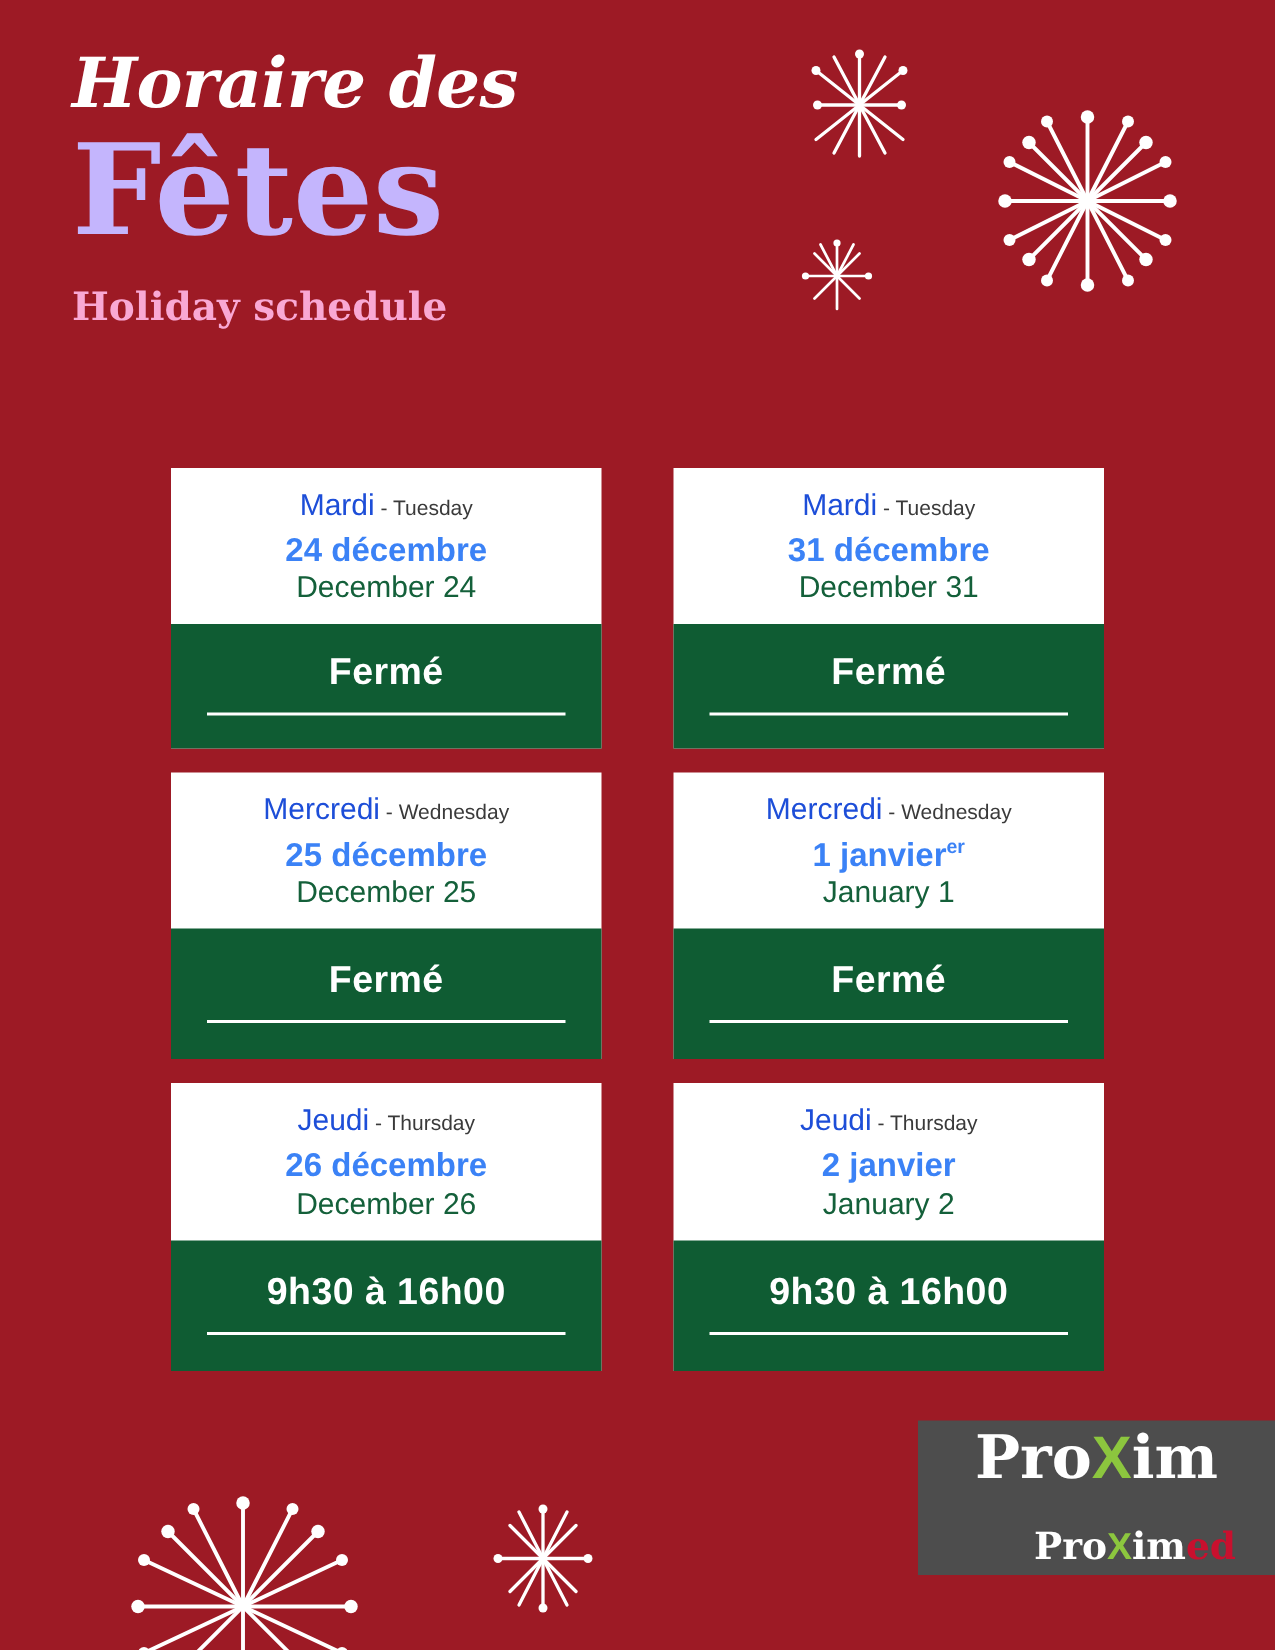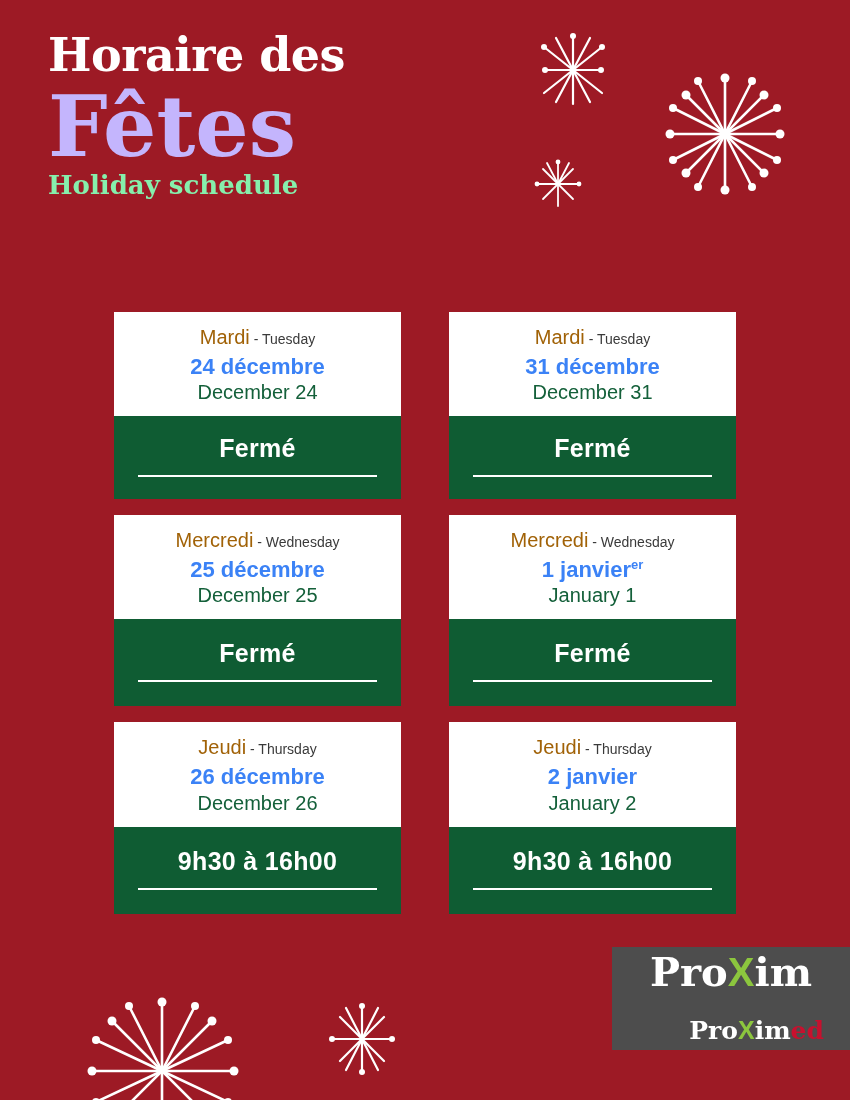--- a/index.html
+++ b/index.html
@@ -21,35 +21,36 @@
     left: 48px; top: 32px;
     color: #ffffff;
   }
   .title-line1 {
     font-family: "DejaVu Serif", serif;
     font-weight: bold;
     font-size: 46px;
     letter-spacing: -0.5px;
     line-height: 1.0;
     color: #ffffff;
+    font-style: italic;
   }
   .title-line2 {
     font-family: "DejaVu Serif", serif;
     font-weight: bold;
     font-size: 84px;
     line-height: 1.02;
     margin-top: 6px;
     color: #c4b5fd;
   }
   .title-sub {
     font-family: "DejaVu Serif", serif;
     font-weight: bold;
     font-size: 26px;
-    margin-top: 0;
-    color: #86efac;
+    margin-top: 20px;
+    color: #f9a8d4;
   }
 
   
   .snow { position: absolute; }
   .snow svg { display: block; }
 
   
   .grid {
     position: absolute;
     left: 114px; top: 312px;
@@ -64,21 +65,21 @@
   .card-top {
     padding: 14px 10px 12px 10px;
     text-align: center;
   }
   .day-line {
     color: #333333;
     font-size: 19px;
     line-height: 1.1;
     margin-bottom: 5px;
   }
-  .day-fr { font-size: 20px; color: #a16207; }
+  .day-fr { font-size: 20px; color: #1d4ed8; }
   .day-en { font-size: 14px; color: #3a3a3a; }
   .date-fr {
     color: #3b82f6;
     font-weight: bold;
     font-size: 22px;
     line-height: 1.15;
   }
   .date-fr sup { font-size: 13px; vertical-align: super; }
   .date-en {
     color: #14603a;

